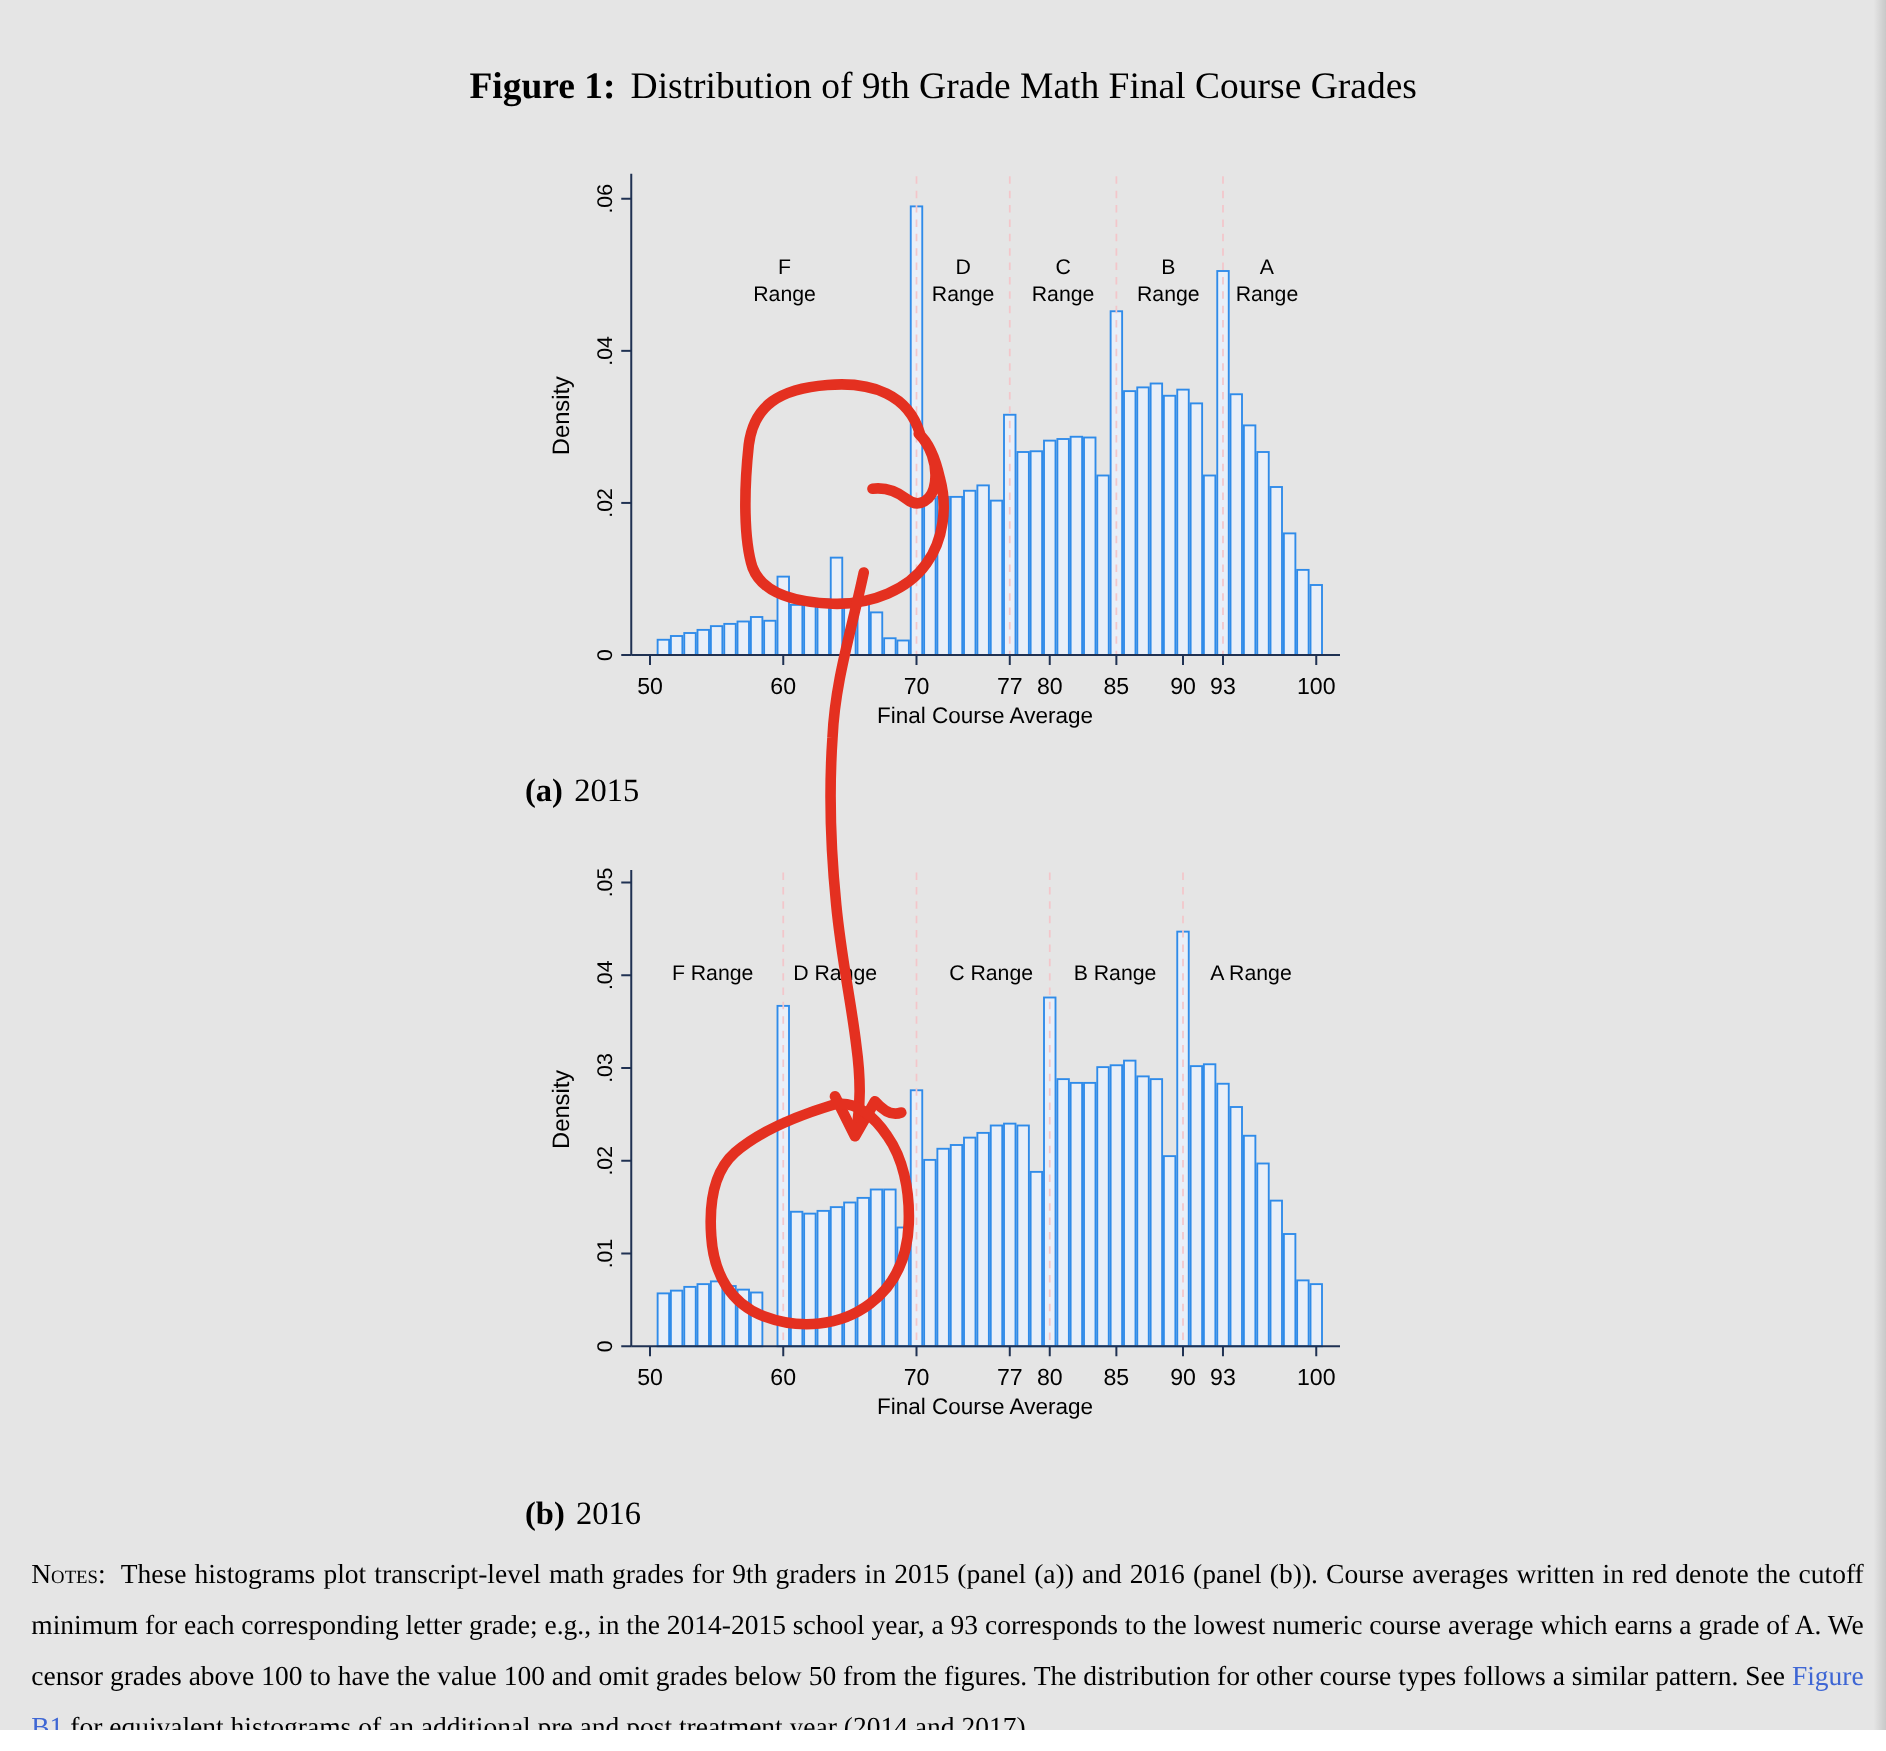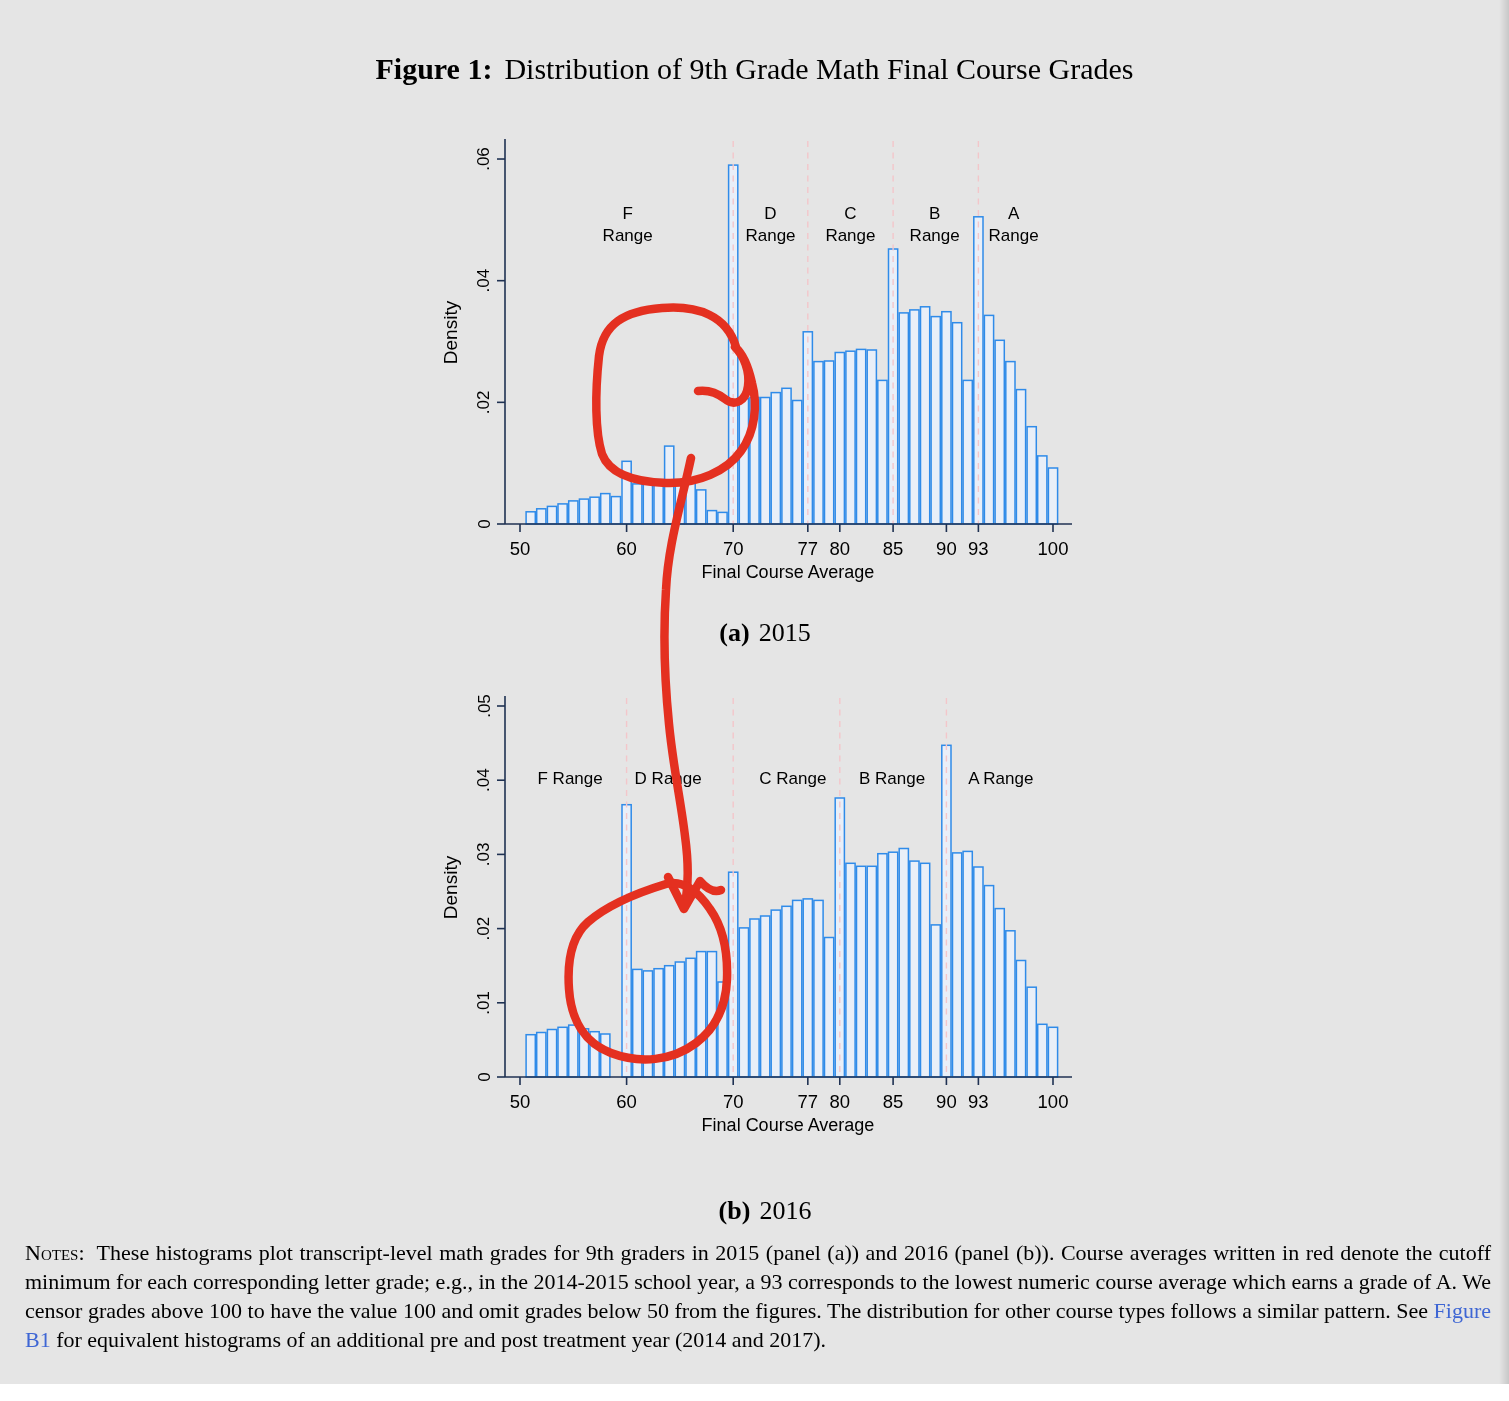--- a/index.html
+++ b/index.html
@@ -4,25 +4,25 @@
 <style>
   html,body{margin:0;padding:0;background:#ffffff;}
   #page{position:relative;width:1509px;height:1384px;background:#e5e5e5;overflow:hidden;
         font-family:"Liberation Serif","DejaVu Serif",serif;color:#000;}
   .title{position:absolute;top:52px;left:0;width:100%;text-align:center;font-size:30px;}
   .title .flabel{font-weight:bold;margin-right:12px;}
   .panel-svg{position:absolute;left:420px;width:690px;height:475px;}
   #panel-a{top:125px;}
   #panel-b{top:680px;}
   svg text{font-family:"Liberation Sans","DejaVu Sans",sans-serif;fill:#000;}
-  .caption{position:absolute;left:420px;width:690px;text-align:center;font-size:26px;}
+  .caption{position:absolute;left:420px;width:690px;text-align:left;font-size:26px;}
   #cap-a{top:618px;}
   #cap-b{top:1176px;margin-top:20px;}
   .caption .cbold{font-weight:bold;margin-right:9px;}
-  .notes{position:absolute;left:25px;top:1238px;width:1466px;font-size:22px;line-height:29px;
+  .notes{position:absolute;left:25px;top:1238px;width:1466px;font-size:22px;line-height:41px;
          text-align:justify;margin:0;}
   .smallcaps{font-variant:small-caps;margin-right:6px;}
   .link{color:#3e66d4;text-decoration:none;cursor:pointer;}
   .annot{position:absolute;left:0;top:0;pointer-events:none;z-index:10;}
   .annot path{fill:none;stroke:#e43020;stroke-width:8.5;stroke-linecap:round;stroke-linejoin:round;}
   .page-edge{position:absolute;right:0;top:0;width:10px;height:100%;
              background:linear-gradient(to right, rgba(0,0,0,0), rgba(0,0,0,0.13));}
 </style>
 </head>
 <body>

